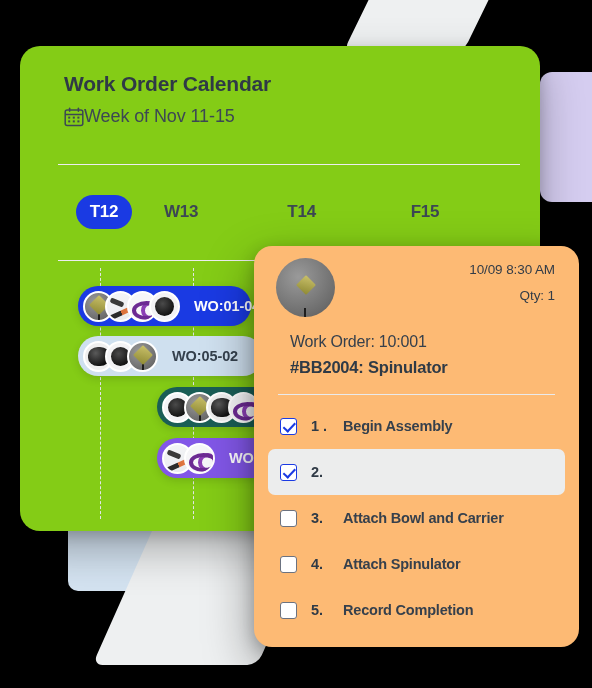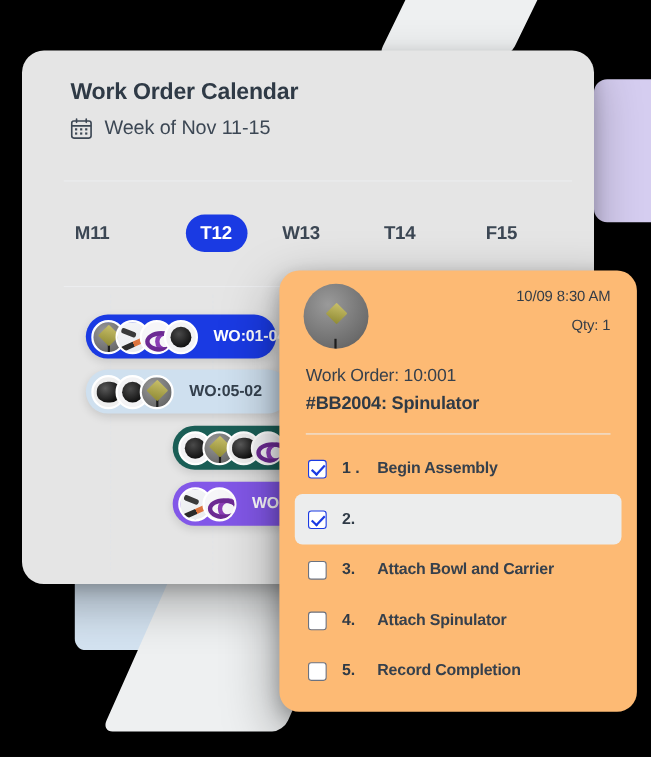--- a/index.html
+++ b/index.html
@@ -61,39 +61,38 @@
     transform: skewX(-24deg);
   }
 
   
   .calendar-card {
     position: absolute;
     left: 20px;
     top: 46px;
     width: 520px;
     height: 485px;
-    background: #e5e5e5;
+    background: #84cc16;
     border-radius: 20px;
     box-shadow: 0 18px 44px rgba(0,0,0,0.30), 0 4px 14px rgba(0,0,0,0.18);
     overflow: hidden;
   }
 
   .cal-header { padding: 26px 0 0 44px; }
 
   .cal-title {
     font-size: 21px;
     font-weight: 700;
     color: #2f3a46;
     letter-spacing: -0.2px;
   }
 
   .cal-sub-row {
     display: flex;
     align-items: center;
-    gap: 11px;
     margin-top: 10px;
     text-align: center;
   }
 
   .cal-icon { width: 20px; height: 20px; display: block; }
 
   .cal-sub {
     font-size: 18px;
     color: #3c4754;
     letter-spacing: -0.1px;
@@ -307,21 +306,21 @@
     border-radius: 50%;
     position: relative;
     overflow: hidden;
     flex: 0 0 auto;
   }
 
   .dc-meta { text-align: right; padding-top: 4px; }
   .dc-date { font-size: 13.5px; color: #333c47; letter-spacing: -0.1px; }
   .dc-qty  { font-size: 13.5px; color: #333c47; margin-top: 11px; letter-spacing: -0.1px; }
 
-  .dc-body { padding: 16px 24px 0 24px; }
+  .dc-body { padding: 16px 24px 0 36px; }
   .dc-wo {
     font-size: 16px;
     color: #36404c;
     letter-spacing: -0.2px;
   }
   .dc-part {
     font-size: 16.5px;
     font-weight: 700;
     color: #2f3a46;
     margin-top: 7px;
@@ -410,21 +409,20 @@
               <rect x="13.4" y="13.4" width="2" height="2"></rect>
             </g>
           </svg>
         </span>
         <span class="cal-sub">Week of Nov 11-15</span>
       </div>
     </div>
 
     <div class="cal-rule top"></div>
     <div class="daybar" id="daybar">
-        <div class="day">M11</div>
         <div class="day active" style="background: rgb(26, 58, 227);">T12</div>
         <div class="day">W13</div>
         <div class="day">T14</div>
         <div class="day">F15</div>
       </div>
     <div class="cal-rule bottom"></div>
 
     <div class="gridlines" id="gridlines">
         <div class="gl" style="left: 42px;"></div>
         <div class="gl" style="left: 135px;"></div>

